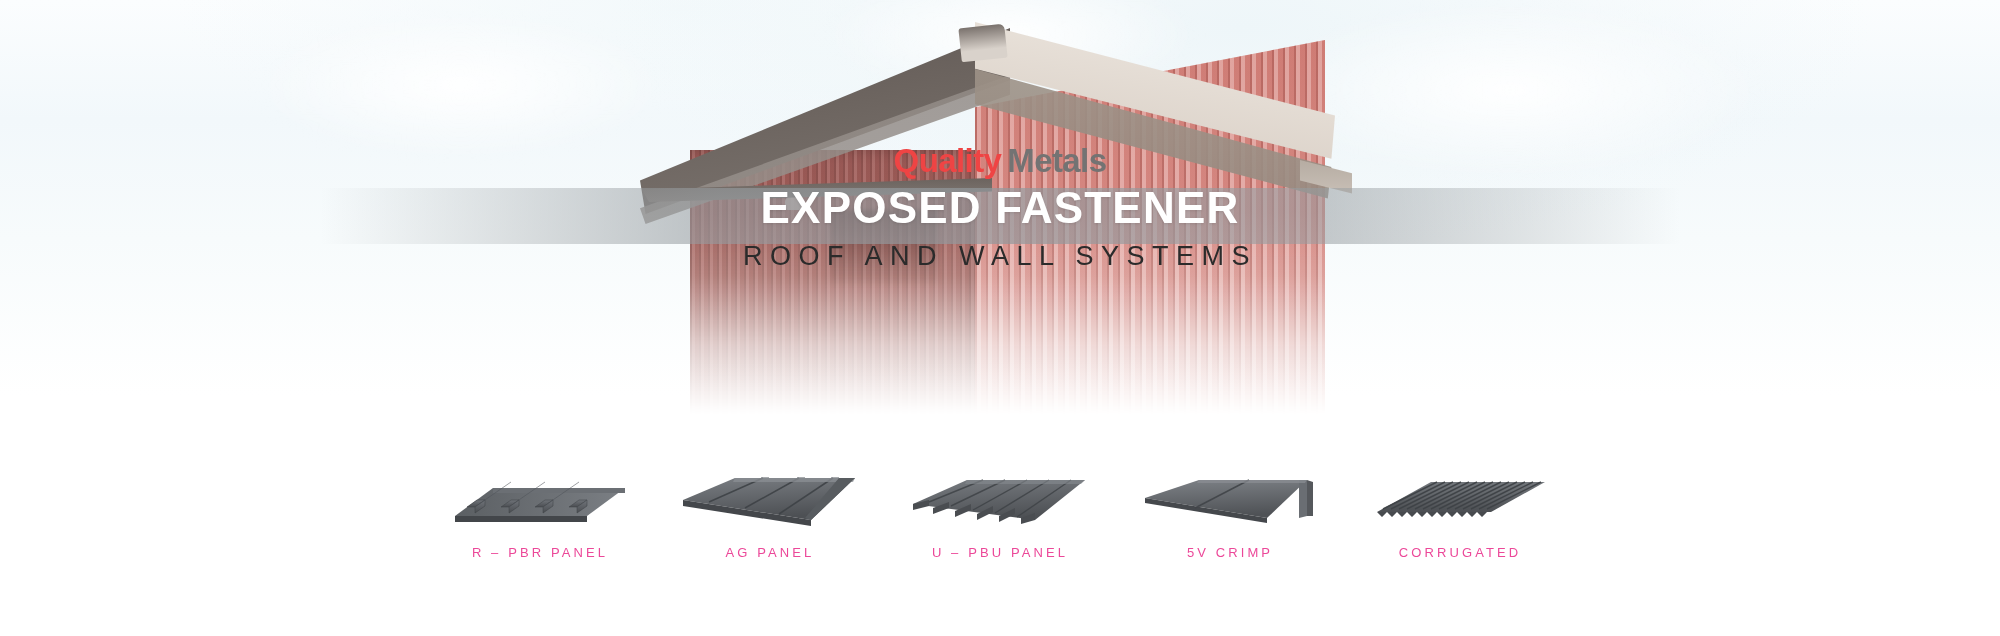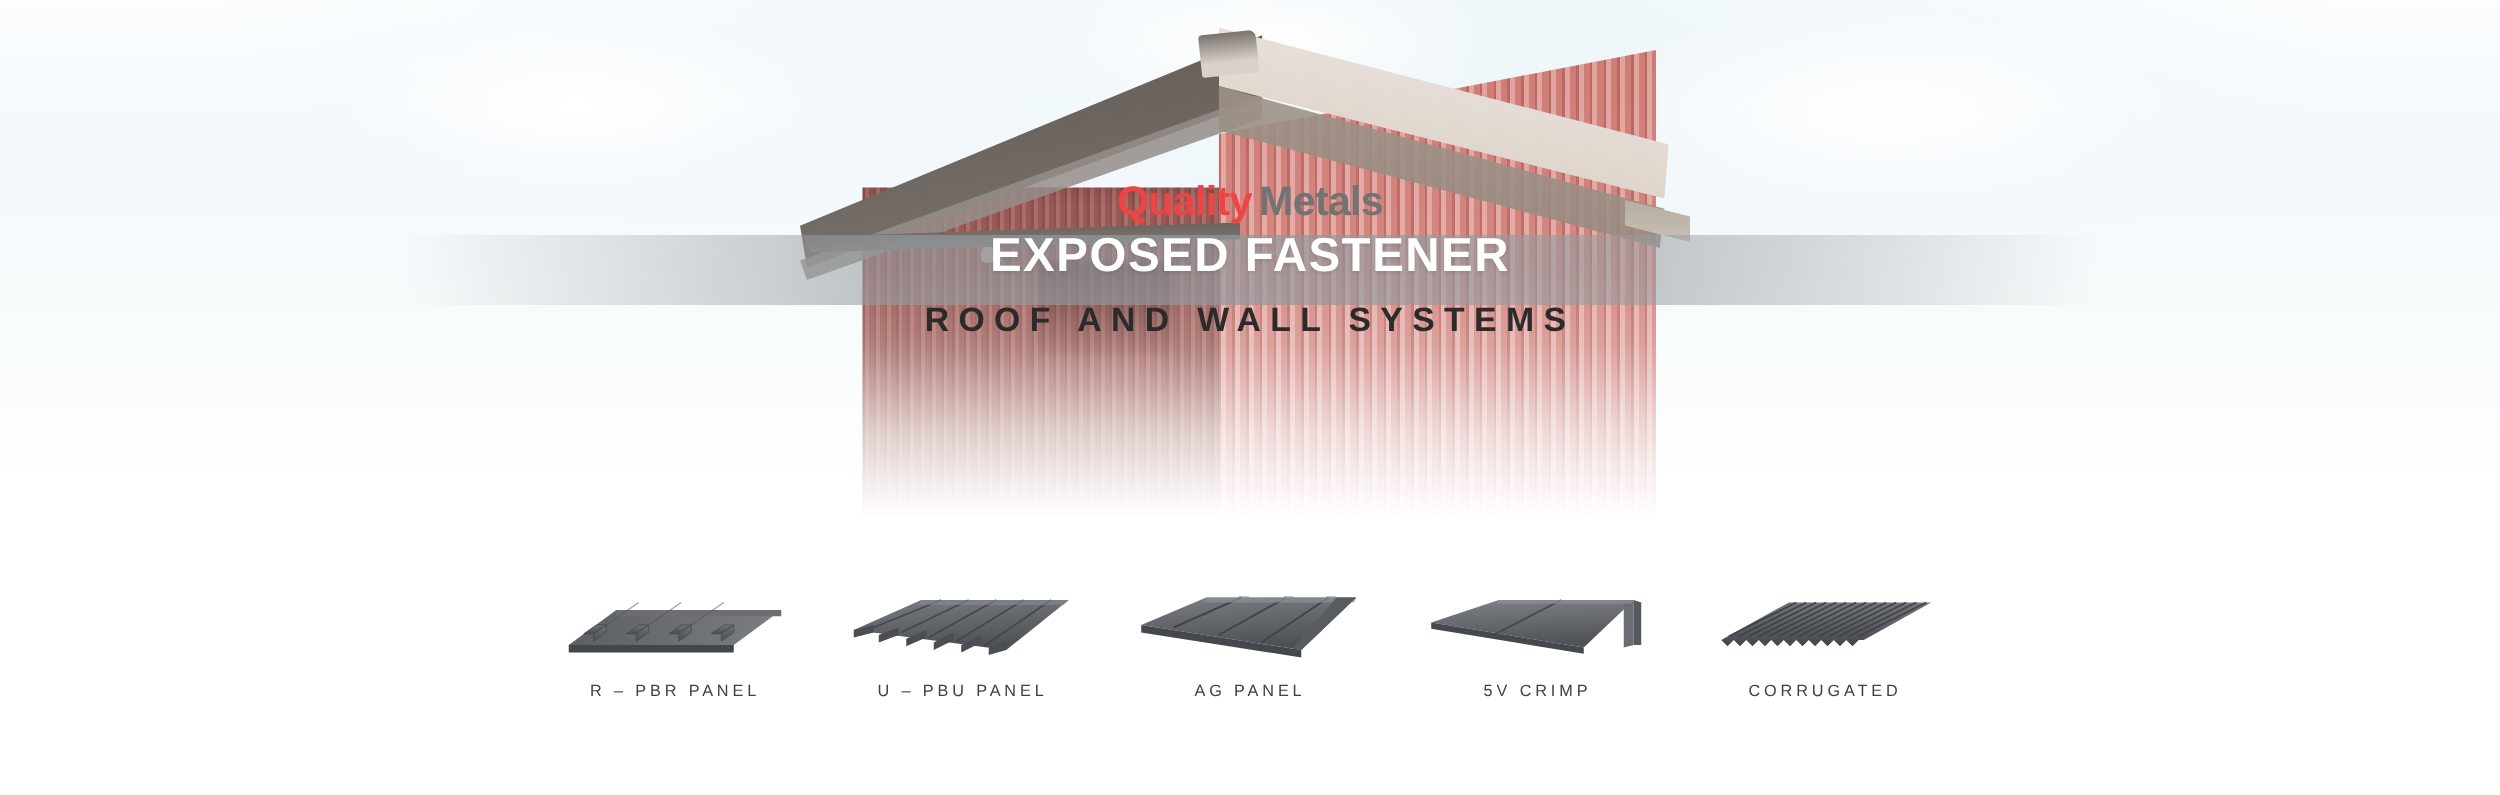--- a/index.html
+++ b/index.html
@@ -189,34 +189,34 @@
   }
 
   
   .headline {
     position: absolute;
     left: 0; top: 186px;
     width: 2000px;
     text-align: center;
     color: #ffffff;
     font-weight: 700;
-    font-size: 38px;
+    font-size: 44px;
     letter-spacing: 1.2px;
     line-height: 1;
     white-space: nowrap;
     text-shadow: 0 1px 3px rgba(0,0,0,0.10);
     user-select: none;
   }
   .subhead {
     position: absolute;
     left: 0; top: 243px;
     width: 2000px;
     text-align: center;
     color: #2b2b2b;
-    font-weight: 700;
+    font-weight: 400;
     font-size: 27px;
     letter-spacing: 7.5px;
     line-height: 1;
     white-space: nowrap;
     user-select: none;
   }
 
   
   .panels {
     position: absolute;
@@ -234,21 +234,21 @@
     align-items: center;
   }
   .panel-art {
     width: 182px;
     height: 62px;
     display: block;
   }
   .panel-label {
     margin-top: 17px;
     font-size: 13px;
-    color: #404040;
+    color: #ec4899;
     letter-spacing: 3.1px;
     white-space: nowrap;
     text-align: center;
     user-select: none;
   }
 </style>
 </head>
 <body>
 
 <div id="stage">
@@ -314,20 +314,46 @@
           <line x1="64" y1="38" x2="96" y2="16"></line>
           <line x1="98" y1="38" x2="130" y2="16"></line>
         </g>
       </svg>
       <div class="panel-label">R – PBR PANEL</div>
     </div>
 
     <div class="panel-card">
       <svg class="panel-art" viewBox="0 0 182 62">
         <defs>
+          <linearGradient id="gD" x1="0" y1="0" x2="0.25" y2="1">
+            <stop offset="0" stop-color="#7a7e83"></stop>
+              <stop offset="1" stop-color="#4d5054"></stop>
+          </linearGradient>
+        </defs>
+        <polygon points="4,34 56,12 176,12 132,54" fill="url(#gD)"></polygon>
+        <polygon points="4,34 4,40 132,60 132,54" fill="#44474b"></polygon>
+        <g stroke="#3e4246" stroke-width="1.6" fill="none" opacity="0.9">
+          <line x1="30" y1="36" x2="84" y2="12"></line>
+          <line x1="66" y1="42" x2="120" y2="12"></line>
+          <line x1="100" y1="48" x2="154" y2="12"></line>
+        </g>
+        <g fill="#8b8f94" opacity="0.75">
+          <polygon points="56,12 176,12 174,16 54,16"></polygon>
+          <polygon points="82,11 90,11 90,15 82,15"></polygon>
+          <polygon points="118,11 126,11 126,15 118,15"></polygon>
+          <polygon points="152,11 160,11 160,15 152,15"></polygon>
+        </g>
+        <polygon points="160,12 176,12 132,54 126,52" fill="#585c60"></polygon>
+      </svg>
+      <div class="panel-label">AG PANEL</div>
+    </div>
+
+    <div class="panel-card">
+      <svg class="panel-art" viewBox="0 0 182 62">
+        <defs>
           <linearGradient id="gC" x1="0" y1="0" x2="0.3" y2="1">
             <stop offset="0" stop-color="#787c81"></stop>
               <stop offset="1" stop-color="#4e5155"></stop>
           </linearGradient>
         </defs>
         <polygon points="4,38 58,14 176,14 126,54" fill="url(#gC)"></polygon>
         <g fill="#4a4d51">
           <polygon points="4,38 4,44 20,40 20,34"></polygon>
           <polygon points="24,42 24,48 40,42 40,36"></polygon>
           <polygon points="46,45 46,51 62,44 62,38"></polygon>
@@ -340,46 +366,20 @@
           <line x1="42" y1="40" x2="96" y2="14"></line>
           <line x1="64" y1="44" x2="118" y2="14"></line>
           <line x1="86" y1="47" x2="140" y2="14"></line>
           <line x1="108" y1="51" x2="162" y2="14"></line>
         </g>
         <g fill="#868a8f" opacity="0.6">
           <polygon points="58,14 176,14 172,18 56,18"></polygon>
         </g>
       </svg>
       <div class="panel-label">U – PBU PANEL</div>
-    </div>
-
-    <div class="panel-card">
-      <svg class="panel-art" viewBox="0 0 182 62">
-        <defs>
-          <linearGradient id="gD" x1="0" y1="0" x2="0.25" y2="1">
-            <stop offset="0" stop-color="#7a7e83"></stop>
-              <stop offset="1" stop-color="#4d5054"></stop>
-          </linearGradient>
-        </defs>
-        <polygon points="4,34 56,12 176,12 132,54" fill="url(#gD)"></polygon>
-        <polygon points="4,34 4,40 132,60 132,54" fill="#44474b"></polygon>
-        <g stroke="#3e4246" stroke-width="1.6" fill="none" opacity="0.9">
-          <line x1="30" y1="36" x2="84" y2="12"></line>
-          <line x1="66" y1="42" x2="120" y2="12"></line>
-          <line x1="100" y1="48" x2="154" y2="12"></line>
-        </g>
-        <g fill="#8b8f94" opacity="0.75">
-          <polygon points="56,12 176,12 174,16 54,16"></polygon>
-          <polygon points="82,11 90,11 90,15 82,15"></polygon>
-          <polygon points="118,11 126,11 126,15 118,15"></polygon>
-          <polygon points="152,11 160,11 160,15 152,15"></polygon>
-        </g>
-        <polygon points="160,12 176,12 132,54 126,52" fill="#585c60"></polygon>
-      </svg>
-      <div class="panel-label">AG PANEL</div>
     </div>
 
     <div class="panel-card">
       <svg class="panel-art" viewBox="0 0 182 62">
         <defs>
           <linearGradient id="gE" x1="0" y1="0" x2="0.2" y2="1">
             <stop offset="0" stop-color="#7e8287"></stop>
               <stop offset="1" stop-color="#4f5256"></stop>
           </linearGradient>
         </defs>

